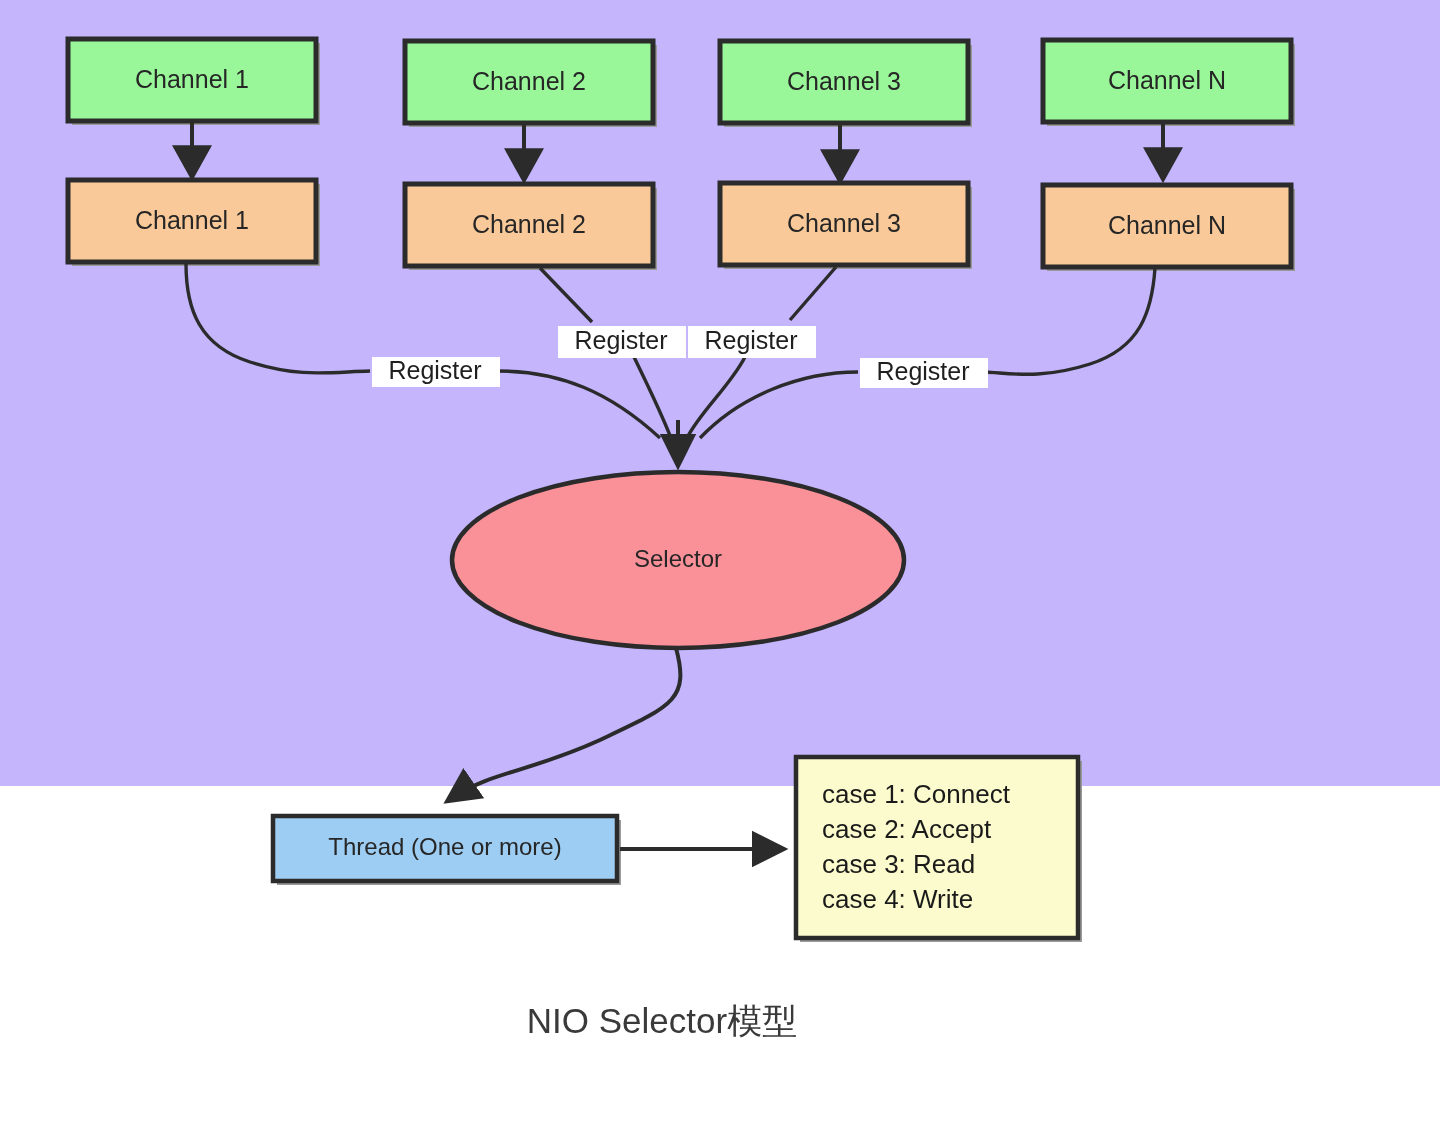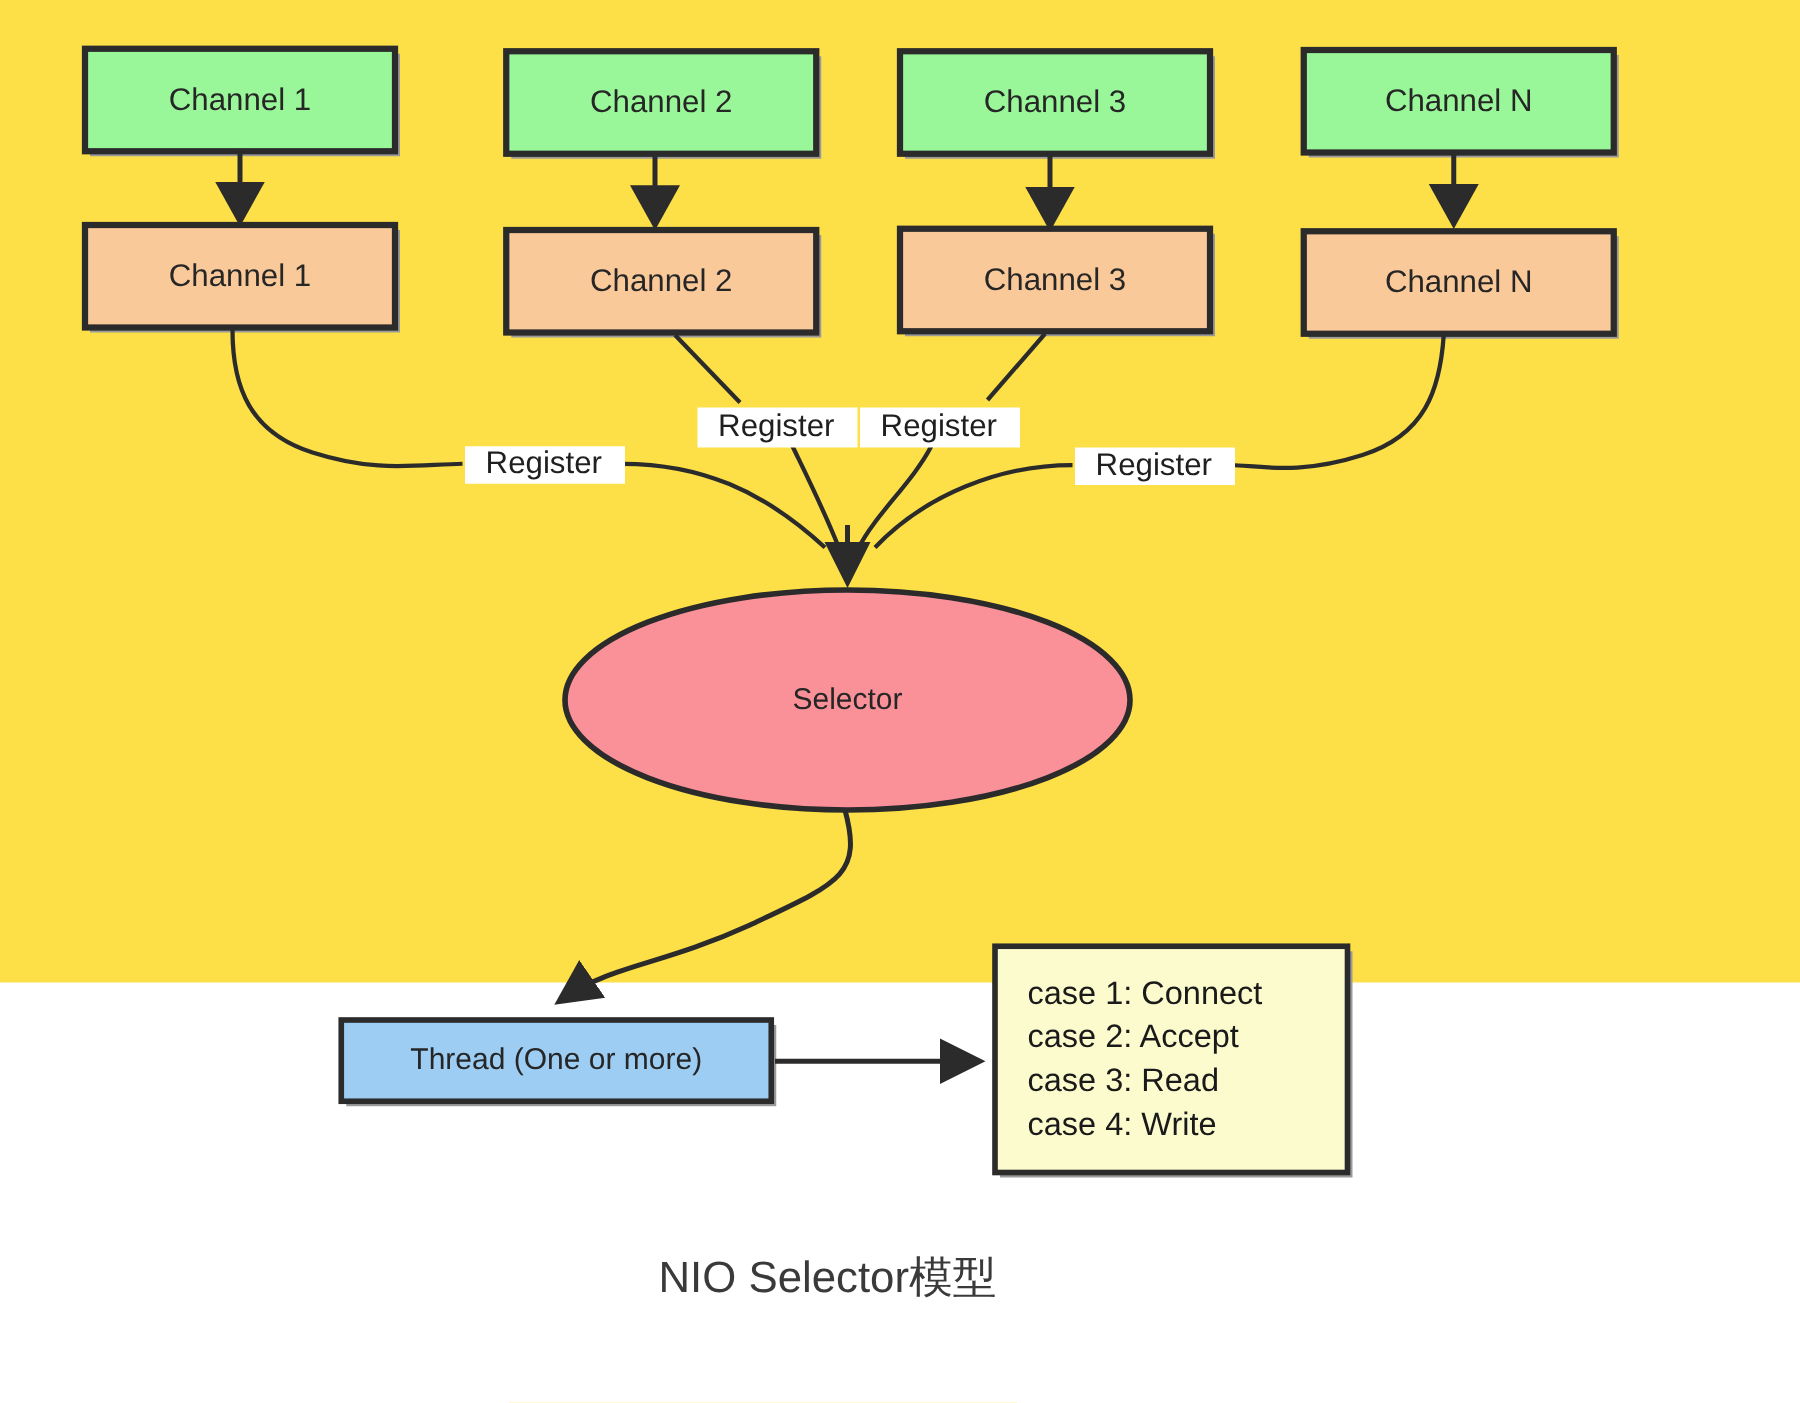--- a/index.html
+++ b/index.html
@@ -11,21 +11,21 @@
     width: 1440px;
     height: 1122px;
     font-family: "Liberation Sans", sans-serif;
     position: relative;
     overflow: hidden;
   }
   #stage {
     position: relative;
     width: 1440px;
     height: 786px;
-    background: #fde047;
+    background: #c4b5fd;
   }
   svg.diagram {
     position: absolute;
     top: 0;
     left: 0;
     width: 1440px;
     height: 1122px;
   }
   .node-label {
     font-family: "Liberation Sans", sans-serif;

